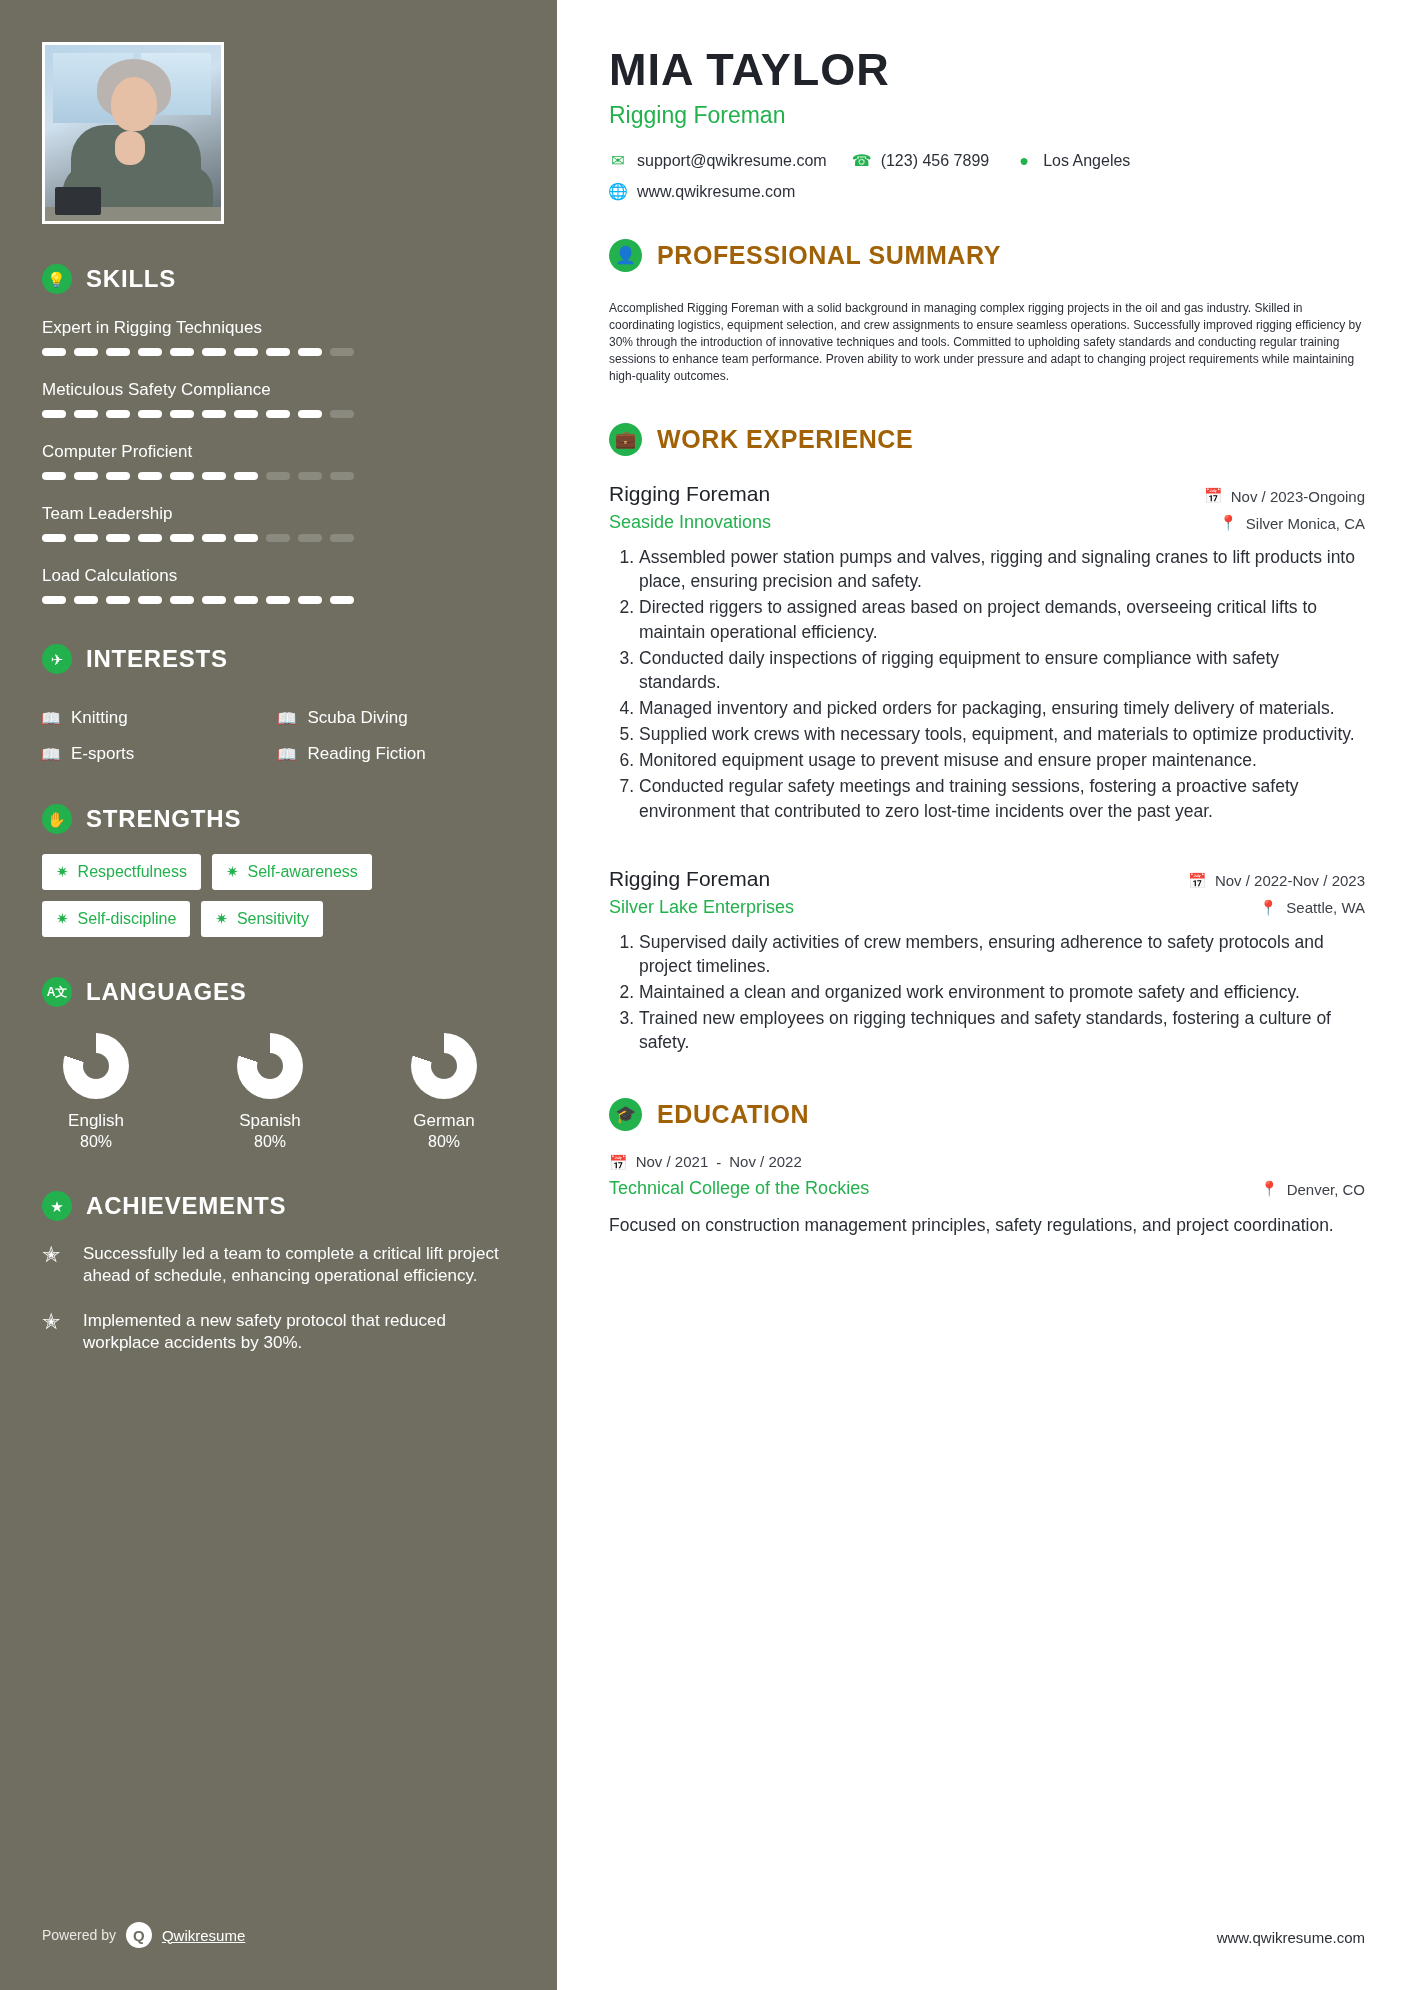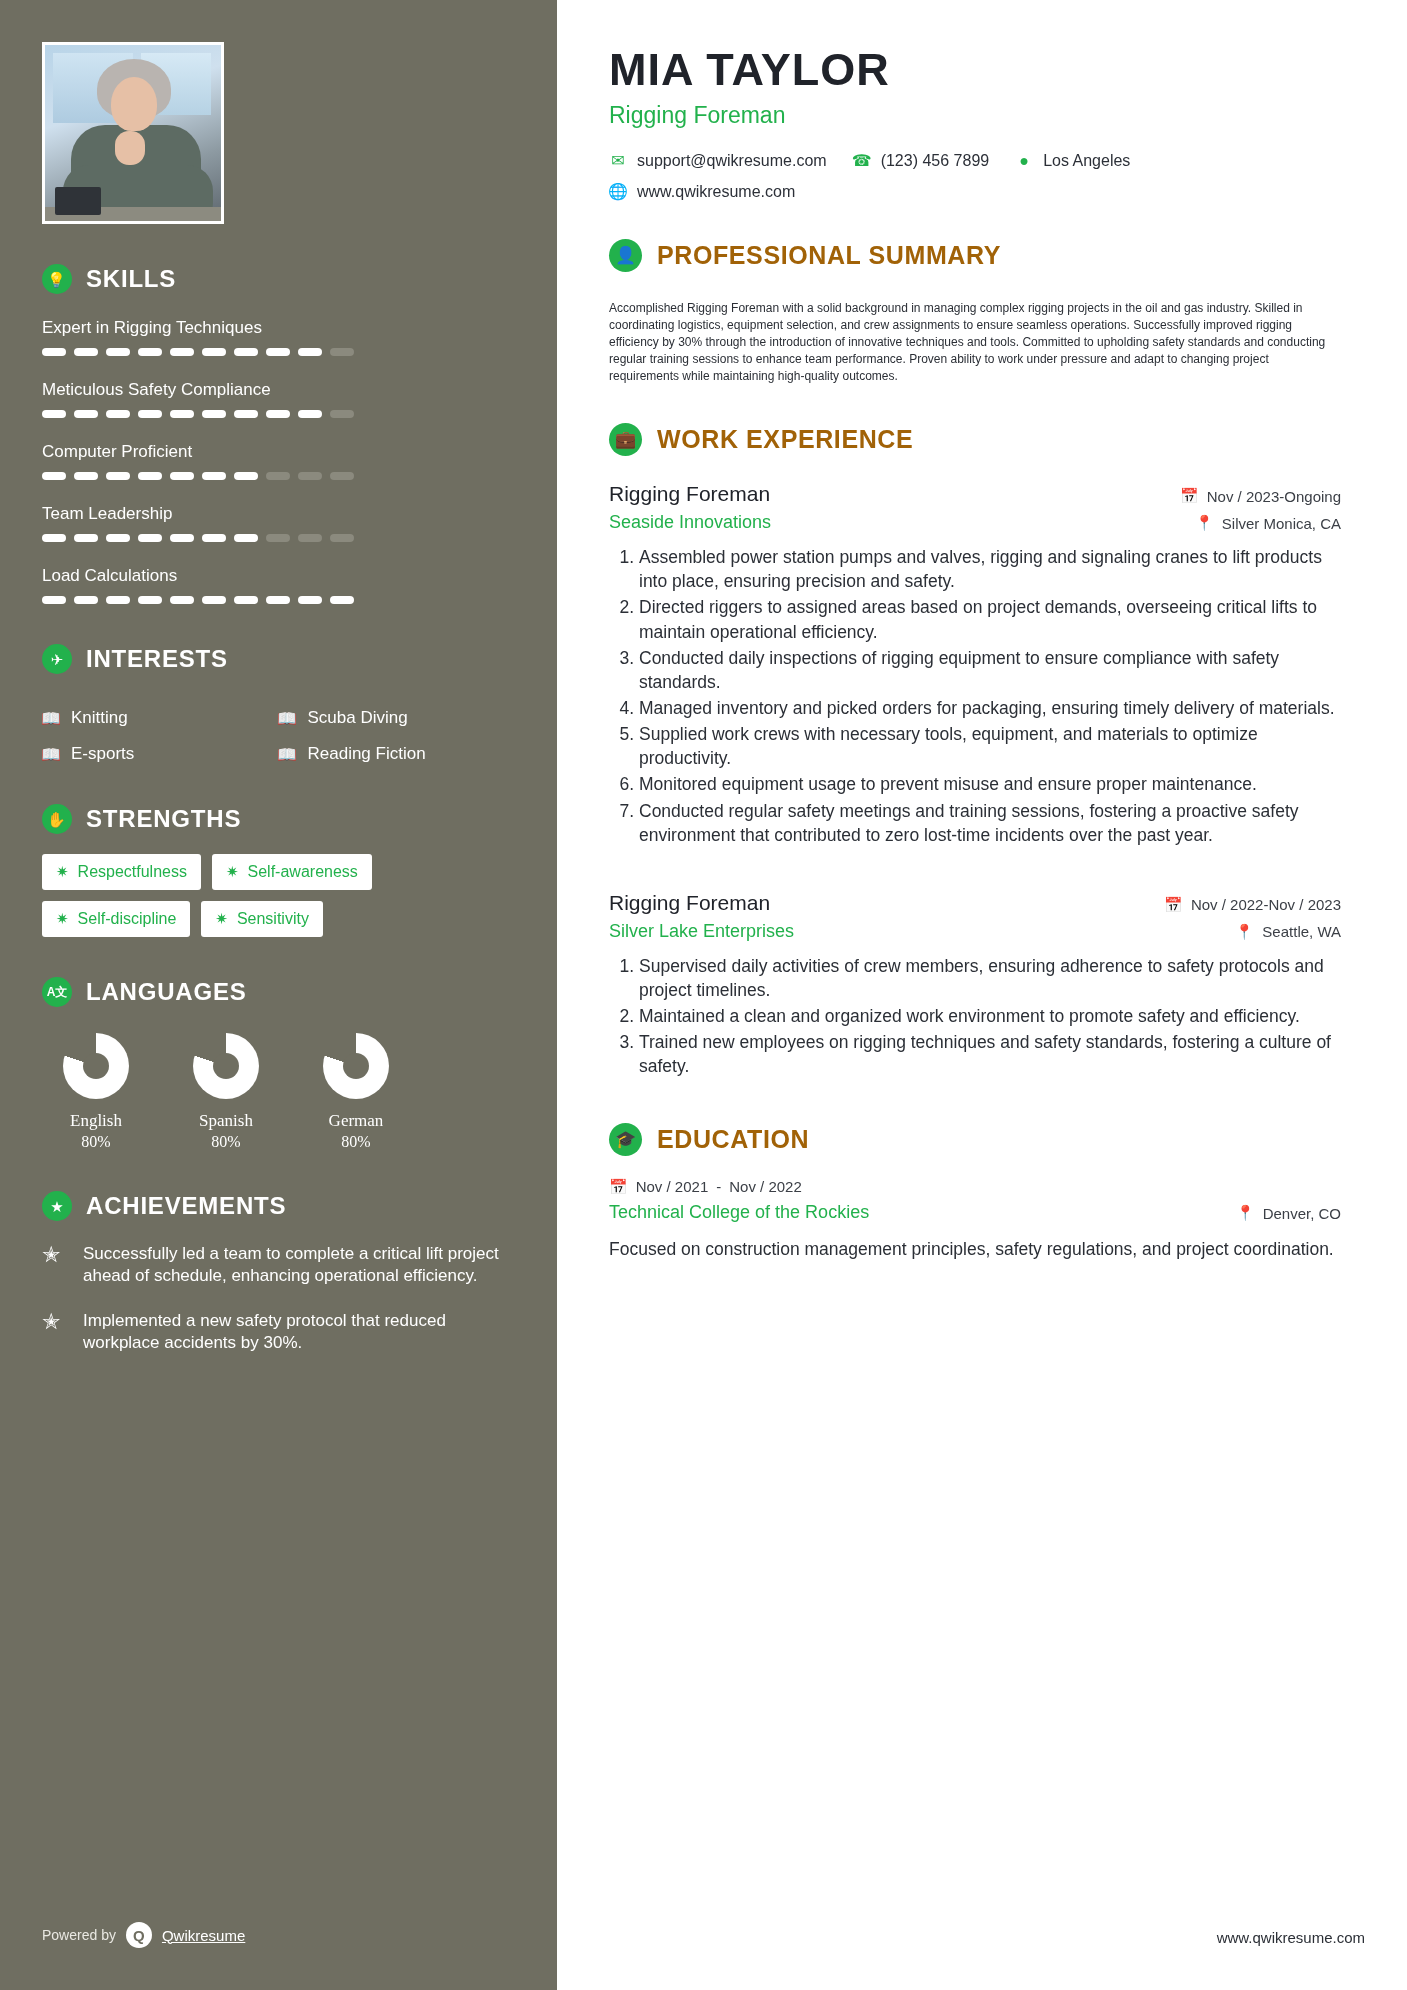--- a/index.html
+++ b/index.html
@@ -78,21 +78,21 @@
   .interest { width:50%; display:flex; align-items:center; gap:11px; margin-top: 16px; font-size:17px; }
   .i-glyph { width:18px; height:20px; display:flex; align-items:center; justify-content:center; font-size:16px; color:#fff; }
 
   .strengths { display:flex; flex-wrap:wrap; gap:11px; margin-top:20px; }
   .strength {
     background:#ffffff; color:#22b14c; border-radius:3px;
     padding:9px 14px; font-size:16px; display:flex; align-items:center; gap:9px;
   }
   .strength .star { color:#22b14c; font-size:15px; }
 
-  .langs { display:flex; gap:38px; margin-top:26px; padding-left:8px;font-family:Liberation Serif, serif;}
+  .langs { display:flex; gap:82px; margin-top:26px; padding-left:8px;}
   .lang { width:92px; text-align:center; }
   .donut {
     width:66px; height:66px; border-radius:50%; margin:0 auto;
     background: conic-gradient(#ffffff 0deg 288deg, #6f6e61 288deg 360deg);
     position:relative;
   }
   .donut::after {
     content:""; position:absolute; left:50%; top:50%; transform:translate(-50%,-50%);
     width:26px; height:26px; border-radius:50%; background:#6f6e61;
   }
@@ -107,21 +107,21 @@
     position:absolute; left:42px; bottom:42px;
     display:flex; align-items:center; gap:10px; font-size:14px; color:#e9e8e2;
   }
   .qlogo {
     width:26px; height:26px; border-radius:50%; background:#ffffff; color:#6f6e61;
     display:flex; align-items:center; justify-content:center; font-size:15px; font-weight:bold;
   }
   .powered a { color:#ffffff; text-decoration:underline; font-size:15px; }
 
   
-  .main { flex:1; padding: 44px 66px 0 52px; position:relative; }
+  .main { flex:1; padding: 44px 42px 0 52px; position:relative; }
   .name { font-size:45px; font-weight:bold; letter-spacing:1px; color:#20232a; }
   .role { font-size:23px; color:#22b14c; margin-top:6px; }
   .contact-row { display:flex; flex-wrap:wrap; align-items:center; gap:10px 26px; margin-top:22px; }
   .contact { display:flex; align-items:center; gap:10px; font-size:16px; color:#2c3038; }
   .c-ic { color:#22b14c; font-size:16px; width:18px; display:flex; justify-content:center;}
 
   .msec { display:flex; align-items:center; gap:15px; margin-top:38px; }
   .msec-icon {
     width:33px; height:33px; border-radius:50%; background:#22b14c; color:#fff;
     display:flex; align-items:center; justify-content:center; font-size:17px; flex:0 0 33px;

